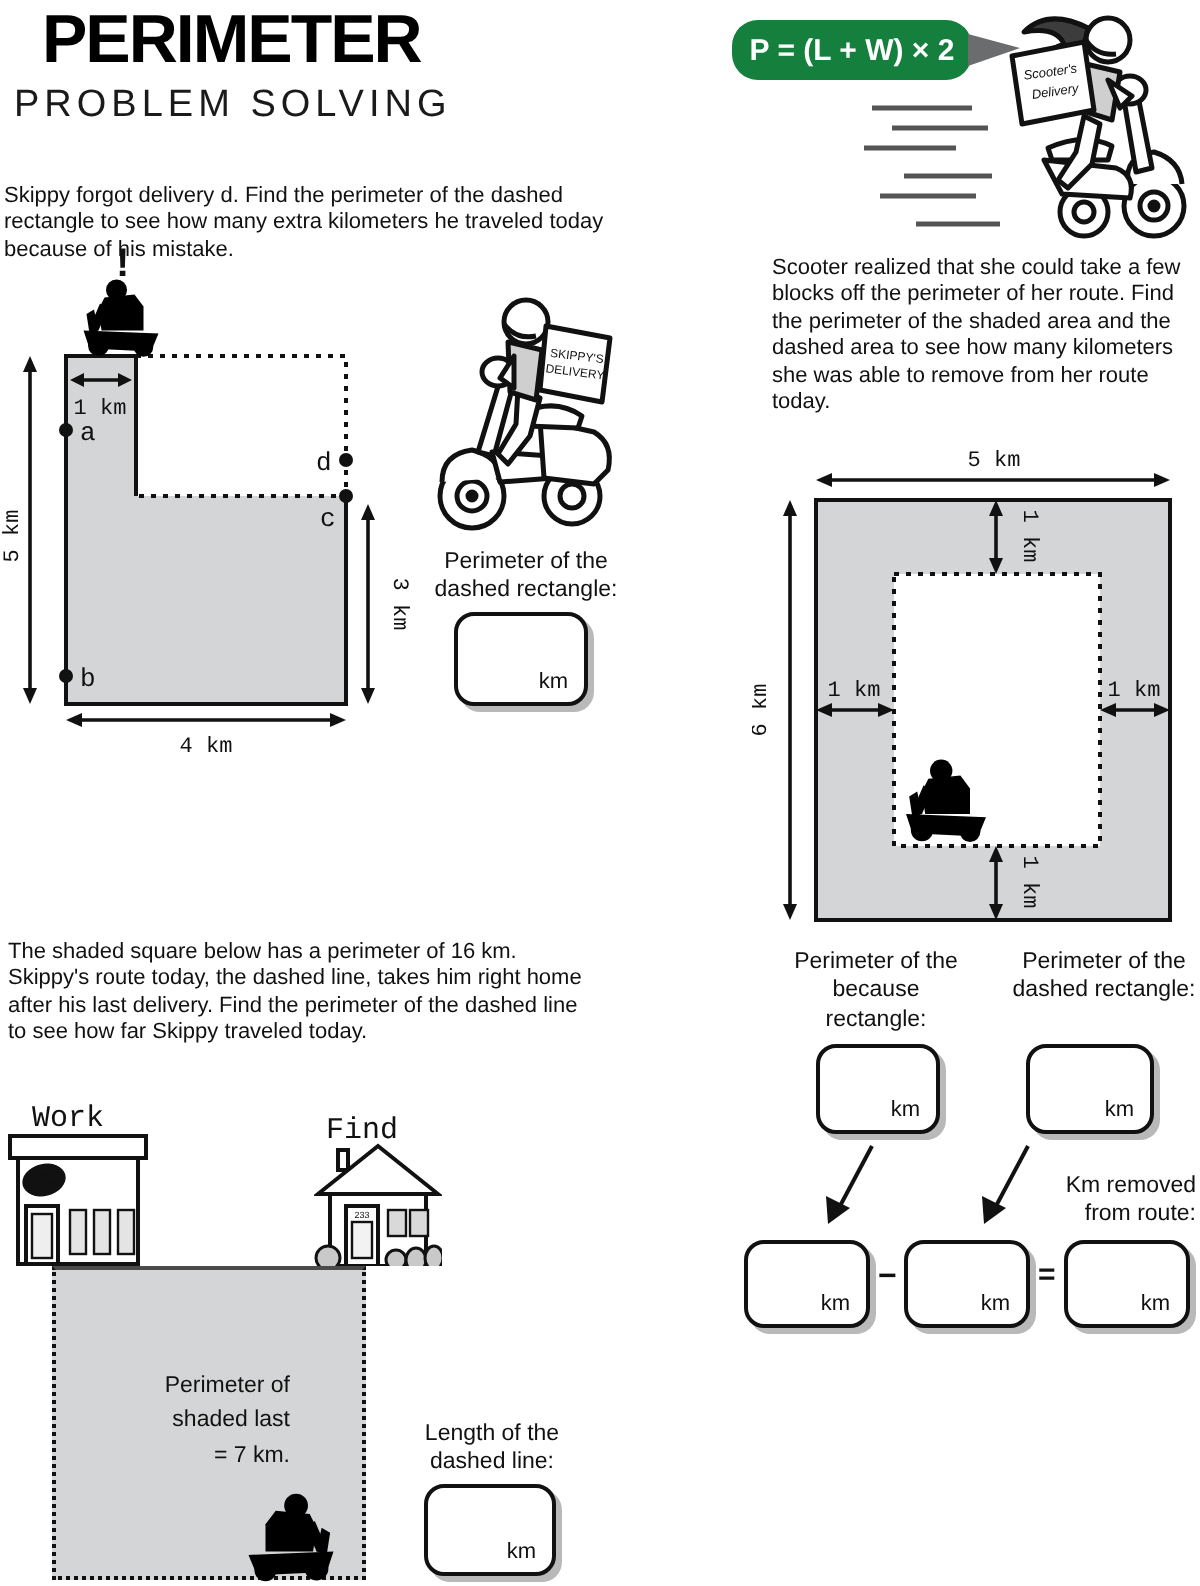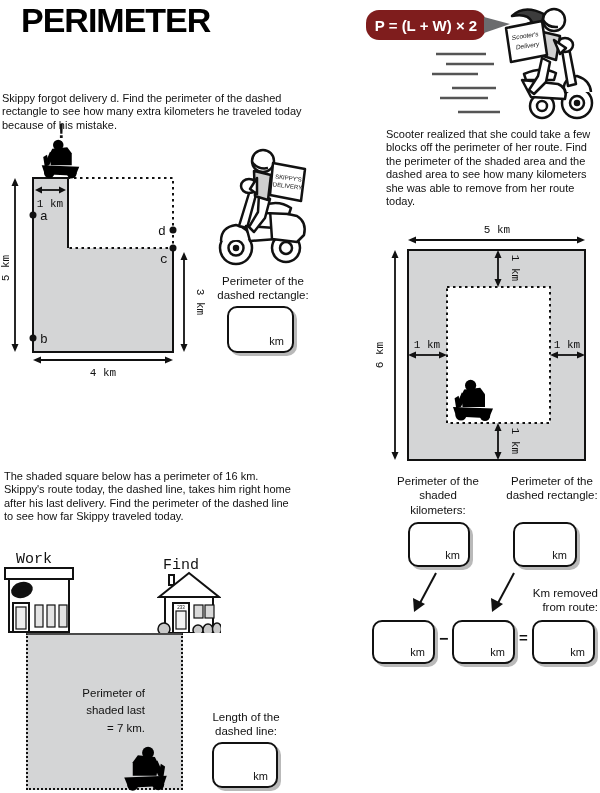--- a/index.html
+++ b/index.html
@@ -8,21 +8,21 @@
   .abs{position:absolute;}
   .title{font-size:34px;font-weight:900;letter-spacing:-1px;line-height:1;color:#000;}
   .subtitle{font-size:19px;font-weight:400;letter-spacing:2.5px;color:#1a1a1a;}
   .ptext{font-size:11px;line-height:1.22;color:#111;}
   .center{}
   .mono{font-family:"Liberation Mono",monospace;}
   .anslabel{font-size:11.5px;line-height:1.25;text-align:center;color:#111;}
   .ansbox{position:absolute;background:#fff;border:2px solid #111;border-radius:10px;
           box-shadow:3px 3px 0 #b9b9b9;box-sizing:border-box;}
   .ansbox .unit{position:absolute;right:8px;bottom:4px;font-size:11px;color:#111;}
-  .bubble{position:absolute;background:#7f1d1d;color:#fff;border-radius:13px;
+  .bubble{position:absolute;background:#15803d;color:#fff;border-radius:13px;
           font-weight:bold;font-size:15px;display:flex;align-items:center;justify-content:center;}
   .op{position:absolute;font-weight:bold;color:#111;}
   .shaded-square{position:absolute;background:#d4d5d6;box-sizing:border-box;
           border-top:2px solid #4a4a4a;border-left:2px dotted #111;
           border-right:2px dotted #111;border-bottom:2px dotted #111;}
   .sqtext{font-size:11.5px;line-height:1.5;text-align:right;color:#111;}
   .sqtext span{display:block;}
   svg text{fill:#111;}
   .dimlab{font-family:"Liberation Mono",monospace;font-size:11px;}
   .ptlab{font-family:"Liberation Mono",monospace;font-size:13px;}
@@ -40,20 +40,21 @@
         <path d="M10,31 L16,17 L21,21 L15,35 Z"></path>
         <path d="M7,24 L12,21 L15,35 L9,37 Z"></path>
         <path d="M5,35 L55,37 L50,49 L9,47 Z"></path>
         <circle cx="15" cy="45" r="7"></circle>
         <circle cx="45" cy="46" r="6.5"></circle>
       </g>
     </defs>
   </svg>
 
   <div class="abs title" style="left:6px;top:3px;margin-left:15px;">PERIMETER</div>
+  <div class="abs subtitle" style="left:7px;top:42px;">PROBLEM SOLVING</div>
 
   <div class="bubble" style="left:366px;top:10px;width:120px;height:30px;">
     <span>P = (L + W) × 2</span>
   </div>
   <svg class="abs" style="left:484px;top:15px;" width="26" height="20">
     <polygon points="0,2 26,9 0,18" fill="#6b6c6e"></polygon>
   </svg>
 
   <svg class="abs" style="left:430px;top:0px;" width="170" height="126" viewBox="0 0 170 126">
     <g stroke="#555" stroke-width="2.5">
@@ -218,21 +219,21 @@
     </g>
     <g>
       <text class="dimlab" x="191" y="126" text-anchor="middle">1 km</text>
       <line x1="180" y1="133" x2="203" y2="133" stroke="#111" stroke-width="1.8"></line>
       <polygon points="174,133 182,129.5 182,136.5" fill="#111"></polygon>
         <polygon points="209,133 201,129.5 201,136.5" fill="#111"></polygon>
     </g>
     <use href="#riderSil" transform="translate(73,157) scale(0.8)"></use>
   </svg>
 
-  <div class="abs anslabel" style="left:392px;top:474px;width:92px;">Perimeter of the shaded kilometers:</div>
+  <div class="abs anslabel" style="left:392px;top:474px;width:92px;">Perimeter of the because rectangle:</div>
   <div class="abs anslabel" style="left:506px;top:474px;width:92px;">Perimeter of the dashed rectangle:</div>
   <div class="ansbox" style="left:408px;top:522px;width:62px;height:45px;">
     <span class="unit">km</span>
   </div>
   <div class="ansbox" style="left:513px;top:522px;width:64px;height:45px;">
     <span class="unit">km</span>
   </div>
   <svg class="abs" style="left:408px;top:570px;" width="34" height="44">
     <line x1="28" y1="3" x2="12" y2="33" stroke="#111" stroke-width="2"></line>
     <polygon points="6,42 5,28 17,34" fill="#111"></polygon>

